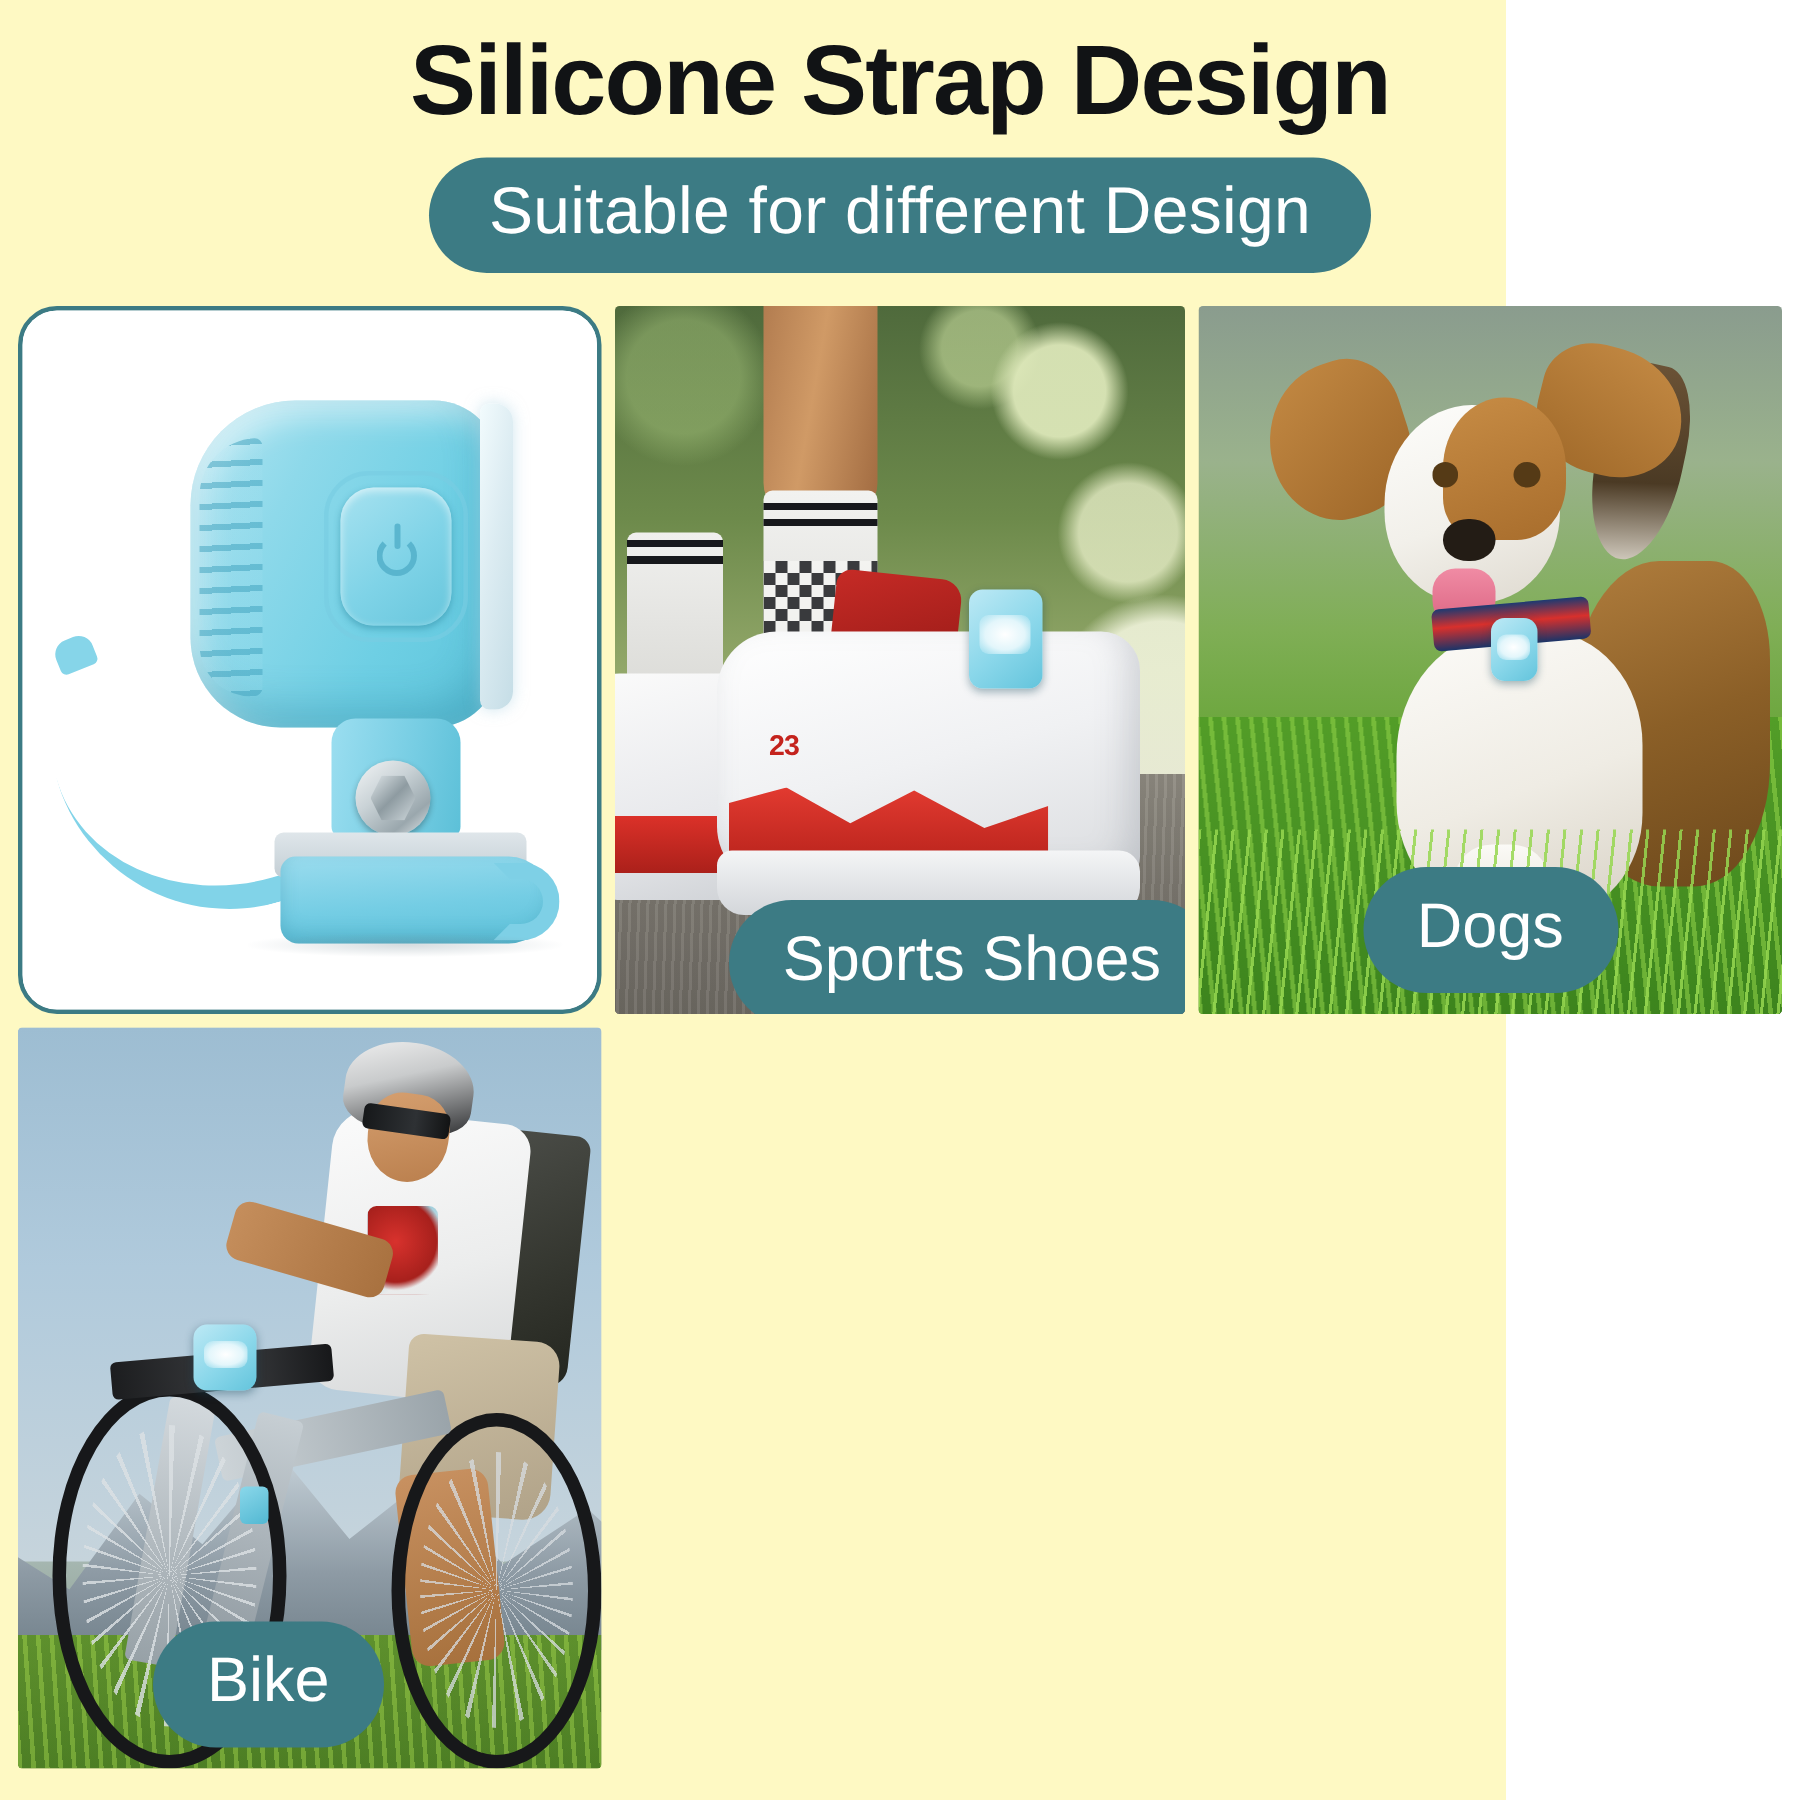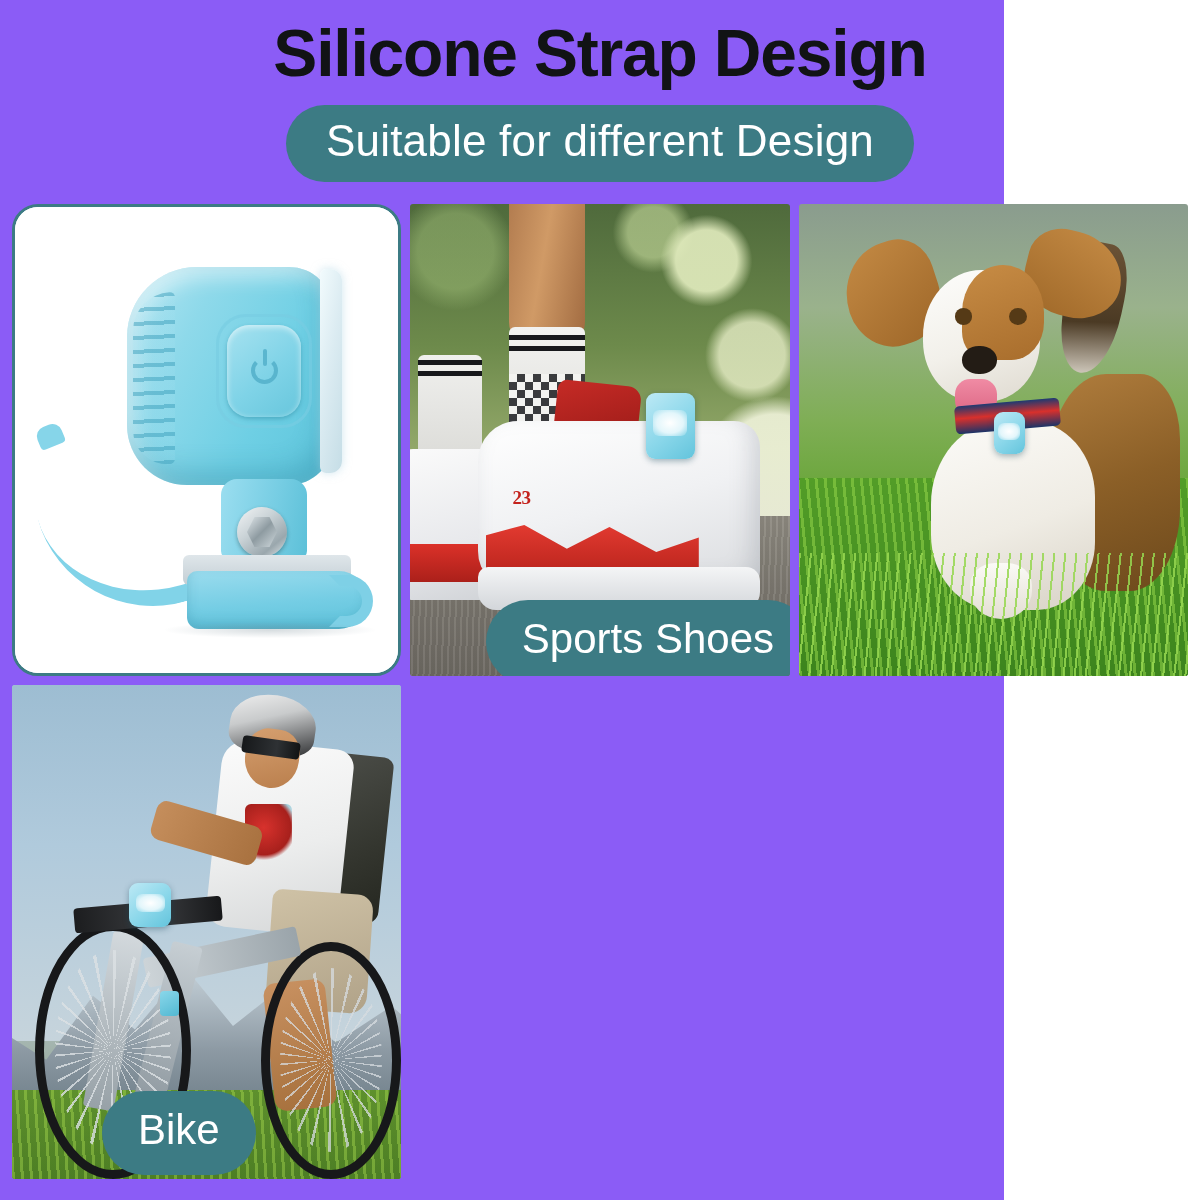--- a/index.html
+++ b/index.html
@@ -9,21 +9,21 @@
     height: 1200px;
     background: #ffffff;
     font-family: "Liberation Sans", sans-serif;
     overflow: hidden;
   }
 
   .page {
     position: relative;
     width: 1004px;
     height: 1200px;
-    background: #8b5cf6;
+    background: #fef9c3;
   }
 
   
   .header {
     position: absolute;
     top: 0; left: 0;
     width: 1200px;
     height: 196px;
     display: flex;
     flex-direction: column;
@@ -93,21 +93,21 @@
     line-height: 1;
     border-radius: 48px;
     padding: 18px 36px 24px 36px;
     white-space: nowrap;
     z-index: 9;
   }
   .pill-leather { left: -22px;  bottom: -8px; }
   .pill-sports  { right: -20px; bottom: -8px; }
   .pill-croc    { left: -22px;  bottom: 14px; }
   .pill-dogs    { left: 50%; transform: translateX(-50%); bottom: 14px; }
-  .pill-bike    { left: 90px;  bottom: 4px; }
+  .pill-bike    { left: 90px;  bottom: 14px; }
 
   
   .product-stage {
     position: absolute;
     inset: 0;
     background: #ffffff;
   }
   
   .p-body {
     position: absolute;
@@ -287,21 +287,21 @@
     background: repeating-linear-gradient(-30deg, rgba(228,204,158,.9) 0px, rgba(228,204,158,.9) 3px, rgba(0,0,0,0) 3px, rgba(0,0,0,0) 16px); transform: rotate(-4deg); }
   .clip-light { position:absolute; border-radius: 9px;
     background: linear-gradient(140deg,#bde9f5 0%,#8ad7ea 55%,#63c4dc 100%);
     box-shadow: 0 2px 6px rgba(20,70,90,.40); }
   .clip-light::after { content:""; position:absolute; left:16%; top:26%; width:68%; height:40%;
     background: radial-gradient(ellipse at center,#ffffff 0%,#e3f6fb 55%,rgba(255,255,255,0) 100%); border-radius:6px; }
   .bt-light1 { left:24%; top:60%; width:12%; height:16%; }
   .bt-light2 { left:51%; top:44%; width:12%; height:13%; }
 
   
-  .sc-sports { background: linear-gradient(180deg,#4f6a3c 0%,#6d8a4b 30%,#93a86a 52%,#8d8d83 72%,#77736c 100%); font-family: Liberation Serif, serif; }
+  .sc-sports { background: linear-gradient(180deg,#4f6a3c 0%,#6d8a4b 30%,#93a86a 52%,#8d8d83 72%,#77736c 100%); }
   .sp-bokeh { position:absolute; inset:0;
     background:
       radial-gradient(circle at 78% 12%, rgba(226,236,190,.9) 0 6%, rgba(255,255,255,0) 9%),
       radial-gradient(circle at 90% 32%, rgba(238,243,206,.75) 0 7%, rgba(255,255,255,0) 10%),
       radial-gradient(circle at 64% 6%, rgba(202,222,160,.6) 0 5%, rgba(255,255,255,0) 8%),
       radial-gradient(circle at 12% 10%, rgba(160,190,120,.5) 0 7%, rgba(255,255,255,0) 11%),
       radial-gradient(circle at 96% 56%, rgba(246,248,226,.85) 0 12%, rgba(255,255,255,0) 16%); }
   .sp-road { position:absolute; left:0; bottom:0; width:100%; height:34%;
     background: linear-gradient(180deg,#8e8a80 0%,#7c7870 45%,#6d6962 100%); }
   .sp-road::after { content:""; position:absolute; inset:0;
@@ -513,20 +513,21 @@
         <div class="dg-head-patch"></div>
         <div class="dg-eye-l"></div>
         <div class="dg-eye-r"></div>
         <div class="dg-nose"></div>
         <div class="dg-tongue"></div>
         <div class="dg-collar"></div>
         <div class="clip-light dg-light"></div>
         <div class="dg-paw"></div>
         <div class="dg-grass-blades"></div>
       </div>
+      <div class="label-pill pill-dogs">Dogs</div>
     </div>
 
     <div class="tile">
       <div class="scene sc-bike">
         <div class="bk-sky"></div>
         <div class="bk-mtn"></div>
         <div class="bk-grass"></div>
         <div class="bk-pack"></div>
         <div class="bk-body"></div>
         <div class="bk-shirt-logo"></div>

